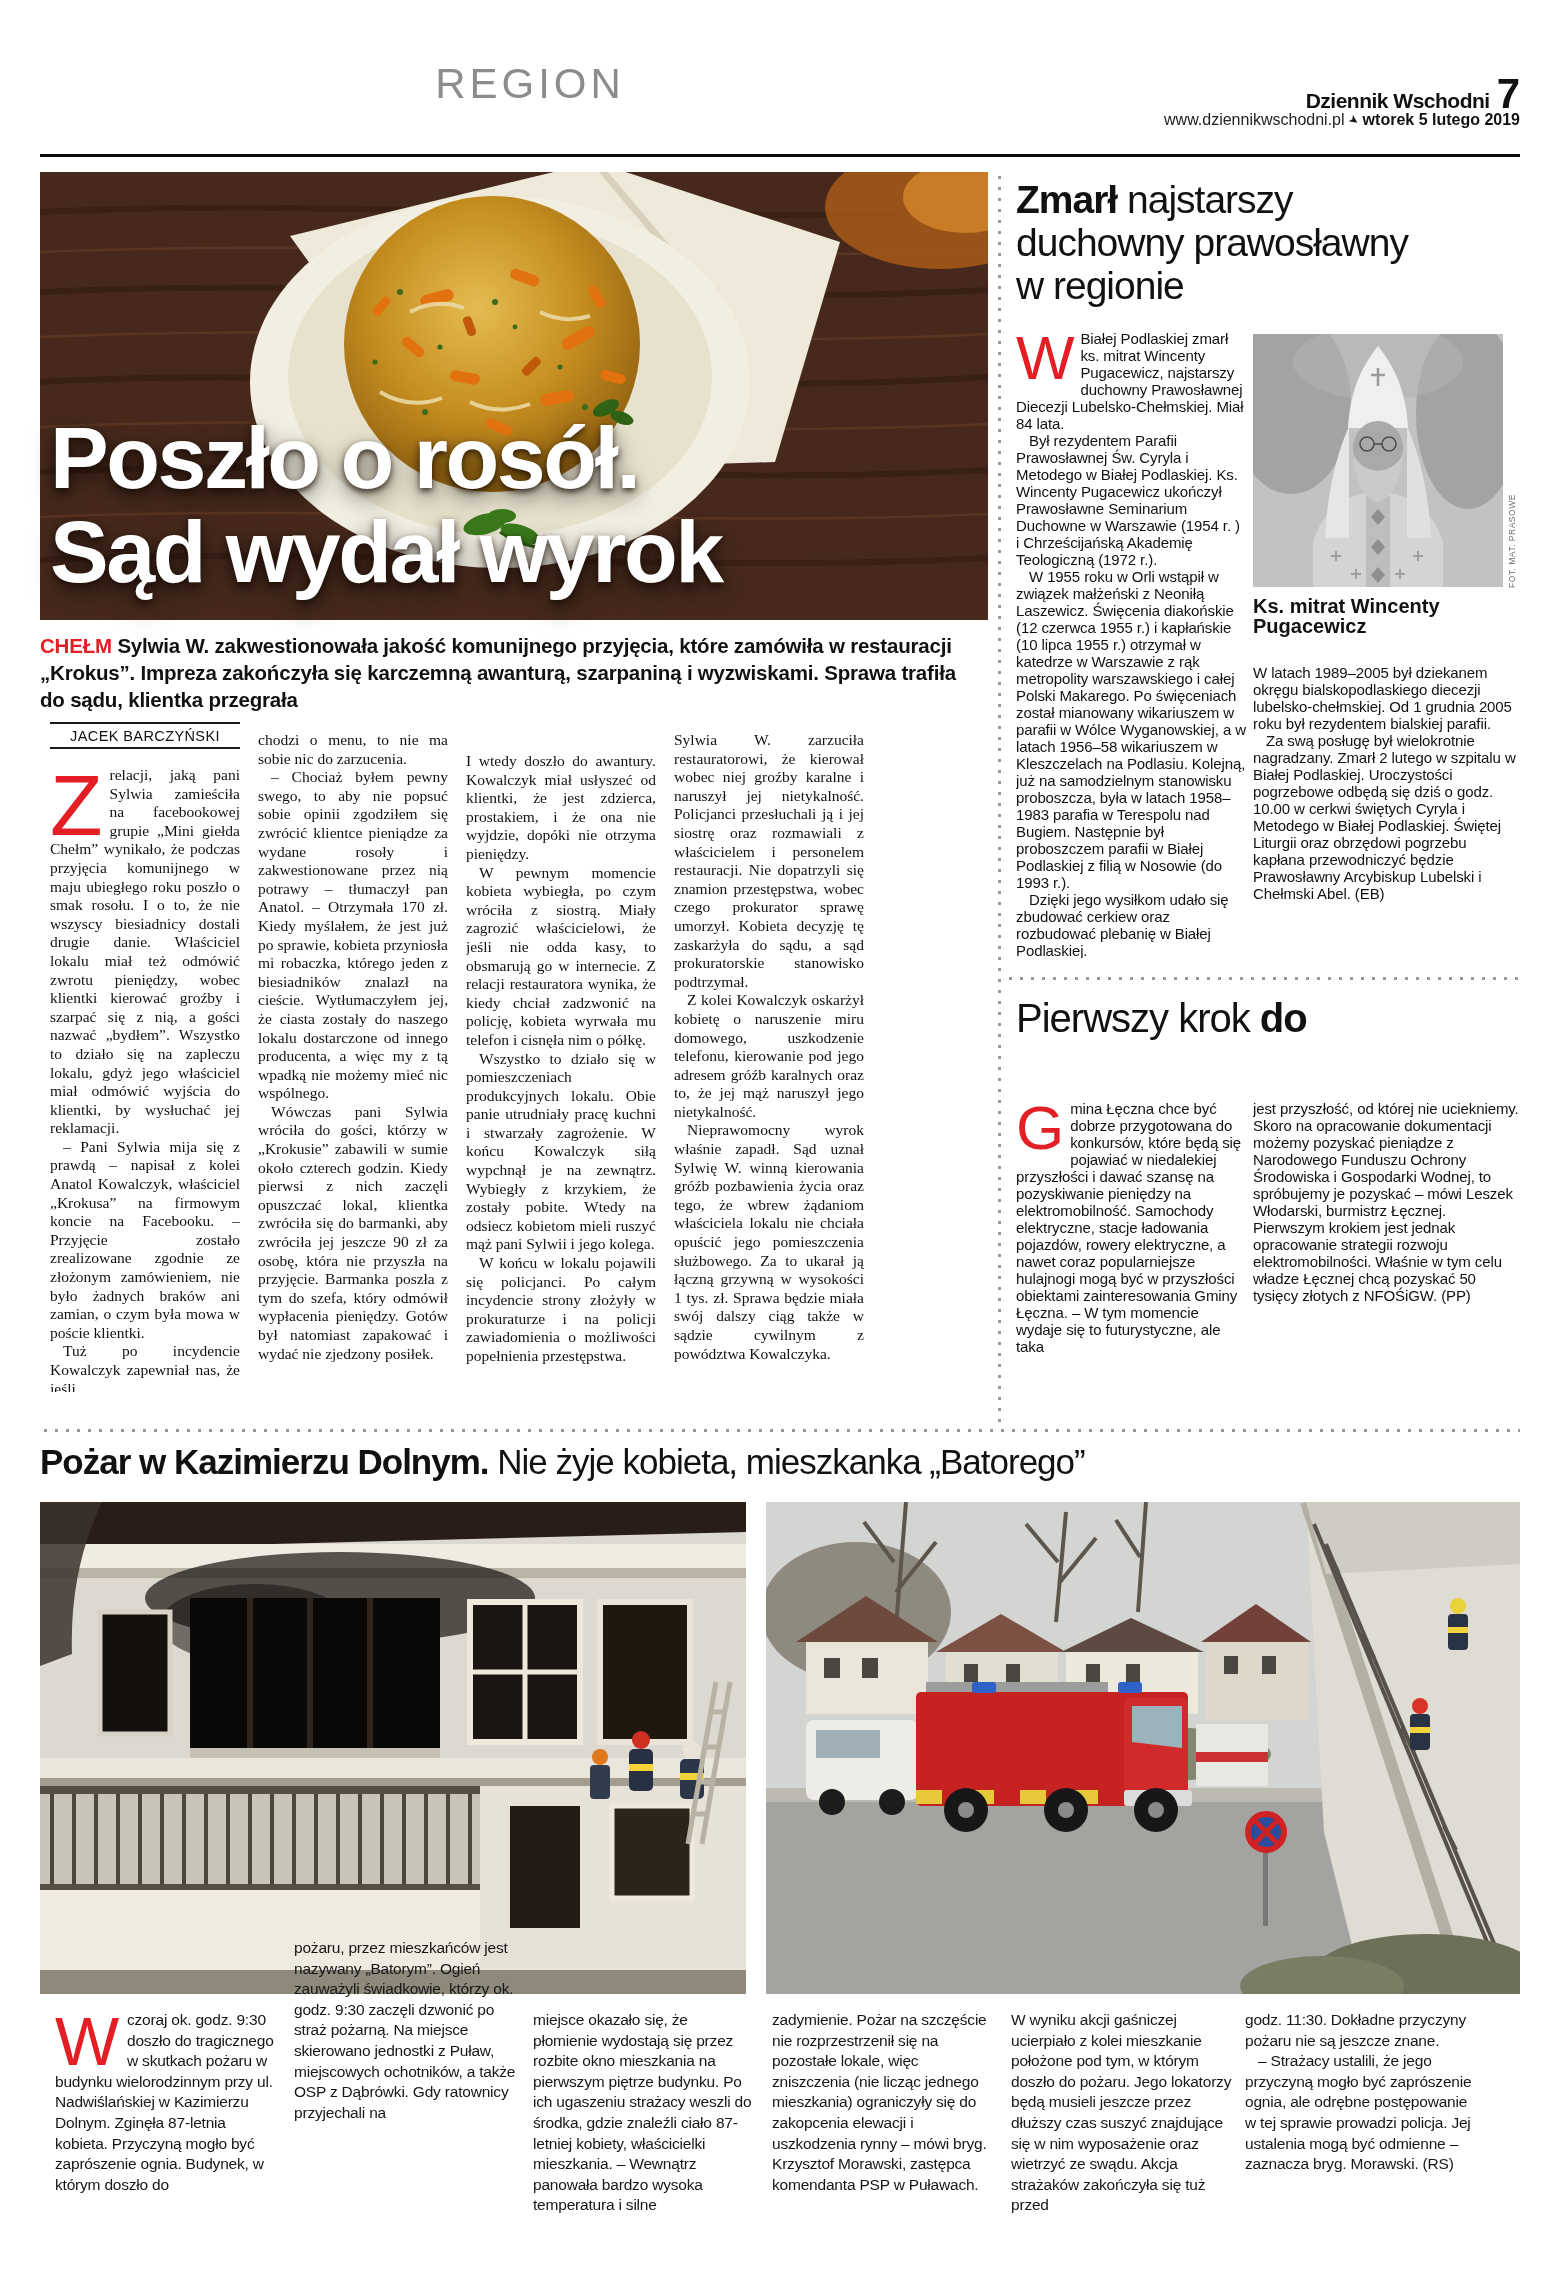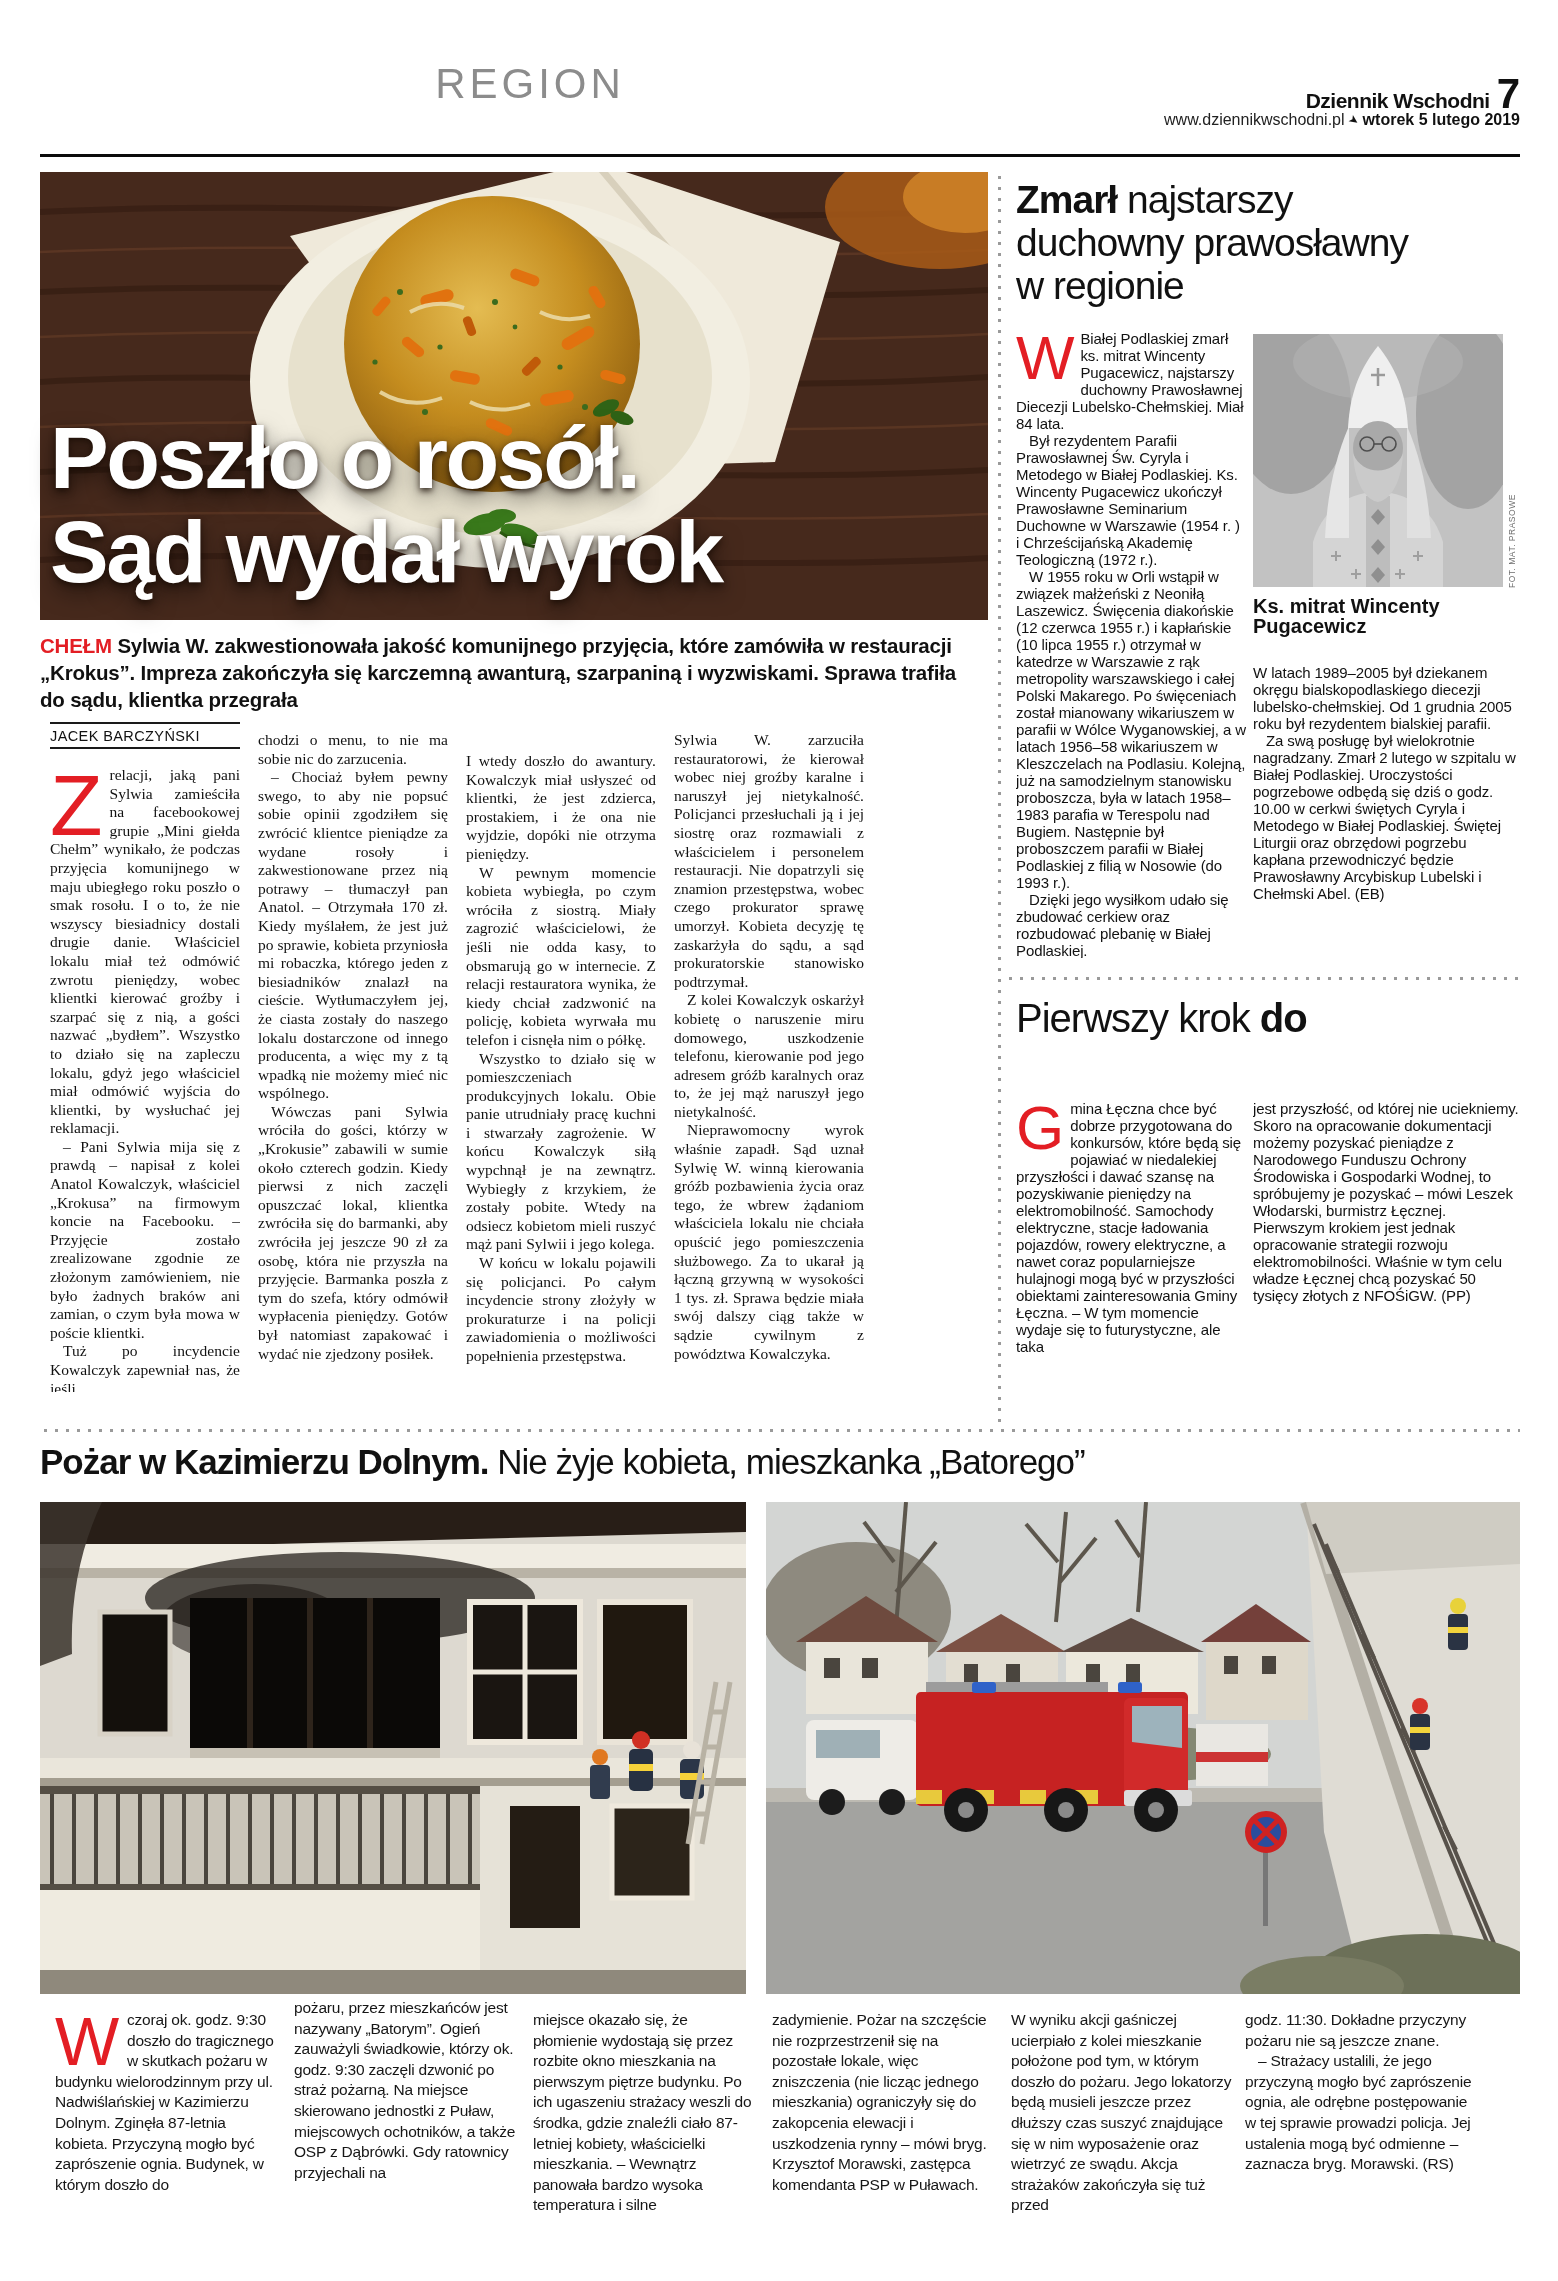--- a/index.html
+++ b/index.html
@@ -26,21 +26,21 @@
           background-size:5px 11px;background-repeat:repeat-y;background-position:center top;}
   .dots-h{background-image:radial-gradient(circle,#9a9a9a 1.7px,rgba(0,0,0,0) 2px);
           background-size:11px 5px;background-repeat:repeat-x;background-position:left center;}
 
   
   .hl-overlay{color:#fff;font-weight:bold;font-size:88px;line-height:1;letter-spacing:-2.5px;
     text-shadow:0 3px 6px rgba(25,12,5,.8),0 9px 22px rgba(0,0,0,.55);white-space:nowrap;}
   .lead{left:40px;top:632px;width:944px;font-size:20.5px;line-height:27px;font-weight:bold;
     letter-spacing:-0.2px;}
   .lead .loc{color:var(--red);}
-  .byline{left:50px;top:722px;width:190px;text-align:left;font-size:14.5px;letter-spacing:.4px;
+  .byline{left:50px;top:722px;width:190px;text-align:center;font-size:14.5px;letter-spacing:.4px;
     border-top:2px solid #1a1a1a;border-bottom:2px solid #1a1a1a;padding:4px 0 3px;}
   .col{overflow:hidden;}
   .serif-col{font-family:"Liberation Serif",serif;font-size:15.5px;line-height:18.6px;
     text-align:justify;}
   .serif-col p{margin:0;}
   .sans-col{font-size:15px;line-height:17px;letter-spacing:-0.1px;}
   .sans-col p{margin:0;}
   .bottom-col{font-size:15.5px;line-height:20.6px;letter-spacing:-0.2px;color:#161616;}
   .bottom-col p{margin:0;}
   .paras p{text-indent:13px;}
@@ -433,21 +433,21 @@
       <ellipse cx="556" cy="484" rx="82" ry="30" fill="#7a7d64"></ellipse>
       <rect x="497" y="332" width="5" height="92" fill="#777"></rect>
       <circle cx="500" cy="330" r="18" fill="#2b4d9e" stroke="#cf2222" stroke-width="6"></circle>
       <path d="M488,318 L512,342 M512,318 L488,342" stroke="#cf2222" stroke-width="5"></path>
     </svg>
   </div>
 
   <div class="abs col bottom-col" style="left:55px;top:2010px;width:222px;height:205px;">
     <p><span class="dropcap dc-fire">W</span><span>czoraj ok. godz. 9:30 doszło do tragicznego w skutkach pożaru w budynku wielorodzinnym przy ul. Nadwiślańskiej w Kazimierzu Dolnym. Zginęła 87-letnia kobieta. Przyczyną mogło być zaprószenie ognia. Budynek, w którym doszło do</span></p>
   </div>
-  <div class="abs col bottom-col" style="left:294px;top:1998px;width:222px;height:205px;">
+  <div class="abs col bottom-col" style="left:294px;top:1938px;width:222px;height:205px;">
     <p>pożaru, przez mieszkańców jest nazywany „Batorym”. Ogień zauważyli świadkowie, którzy ok. godz. 9:30 zaczęli dzwonić po straż pożarną. Na miejsce skierowano jednostki z Puław, miejscowych ochotników, a także OSP z Dąbrówki. Gdy ratownicy przyjechali na</p>
   </div>
   <div class="abs col bottom-col" style="left:533px;top:2010px;width:222px;height:205px;">
     <p>miejsce okazało się, że płomienie wydostają się przez rozbite okno mieszkania na pierwszym piętrze budynku. Po ich ugaszeniu strażacy weszli do środka, gdzie znaleźli ciało 87-letniej kobiety, właścicielki mieszkania. – Wewnątrz panowała bardzo wysoka temperatura i silne</p>
   </div>
   <div class="abs col bottom-col" style="left:772px;top:2010px;width:222px;height:205px;">
     <p>zadymienie. Pożar na szczęście nie rozprzestrzenił się na pozostałe lokale, więc zniszczenia (nie licząc jednego mieszkania) ograniczyły się do zakopcenia elewacji i uszkodzenia rynny – mówi bryg. Krzysztof Morawski, zastępca komendanta PSP w Puławach.</p>
   </div>
   <div class="abs col bottom-col" style="left:1011px;top:2010px;width:222px;height:205px;">
     <p>W wyniku akcji gaśniczej ucierpiało z kolei mieszkanie położone pod tym, w którym doszło do pożaru. Jego lokatorzy będą musieli jeszcze przez dłuższy czas suszyć znajdujące się w nim wyposażenie oraz wietrzyć ze swądu. Akcja strażaków zakończyła się tuż przed</p>

